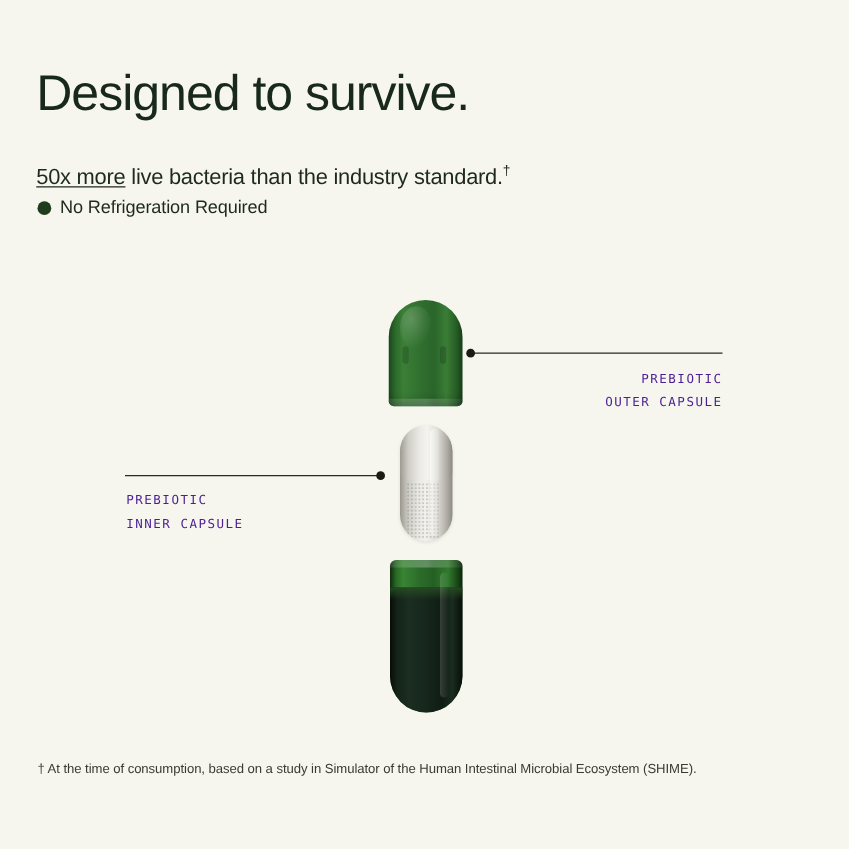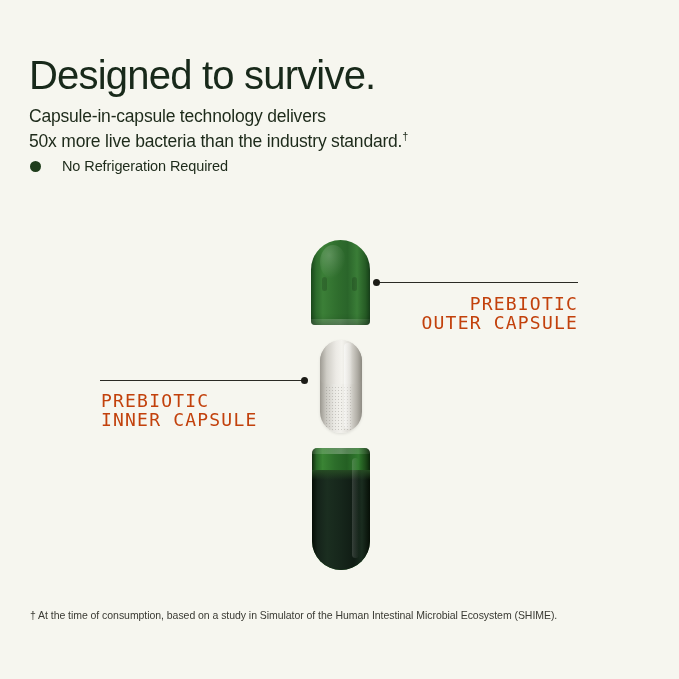--- a/index.html
+++ b/index.html
@@ -37,35 +37,36 @@
     position: absolute;
     left: 29px;
     top: 86px;
     font-size: 17.5px;
     line-height: 25px;
     font-weight: 400;
     color: #1d2a1a;
     letter-spacing: -0.2px;
   }
   .subhead .u {
+    text-decoration: underline;
     text-underline-offset: 2px;
   }
   .subhead sup {
     font-size: 11px;
     vertical-align: super;
     line-height: 0;
   }
 
   .bullet-row {
     position: absolute;
     left: 30px;
     top: 157px;
     display: flex;
     align-items: center;
-    gap: 21px;
+    gap: 7px;
   }
   .bullet-dot {
     width: 11px;
     height: 11px;
     border-radius: 50%;
     background: #1f3d1c;
     flex: 0 0 auto;
   }
   .bullet-label {
     font-size: 14.5px;
@@ -266,24 +267,24 @@
   .callout-dot {
     position: absolute;
     width: 7px;
     height: 7px;
     border-radius: 50%;
     background: #1b1b16;
   }
   .callout-label {
     position: absolute;
     font-family: "DejaVu Sans Mono", "Liberation Mono", monospace;
-    font-size: 18px;
+    font-size: 10px;
     line-height: 19px;
     letter-spacing: 1.2px;
-    color: #c2410c;
+    color: #4c1d95;
     white-space: pre-line;
   }
   .callout-label.right { text-align: right; }
   .callout-label.left  { text-align: left; }
 
   
   #line-prebiotic { left: 379px; top: 282px; width: 199px; }
   #dot-prebiotic  { left: 373px; top: 279px; }
   #label-prebiotic { left: 378px; top: 294px; width: 200px; }
 
@@ -304,21 +305,21 @@
   }
 </style>
 </head>
 <body>
 
 <div class="page">
 
   <h1 class="headline">Designed to survive.</h1>
 
   <p class="subhead">
-    <span>Capsule-in-capsule technology delivers</span><br>
+    <br>
     <span class="u">50x more</span><span> live bacteria than the industry standard.</span><sup>†</sup>
   </p>
 
   <div class="bullet-row">
     <span class="bullet-dot"></span>
     <span class="bullet-label">No Refrigeration Required</span>
   </div>
 
   <div class="diagram">
 

